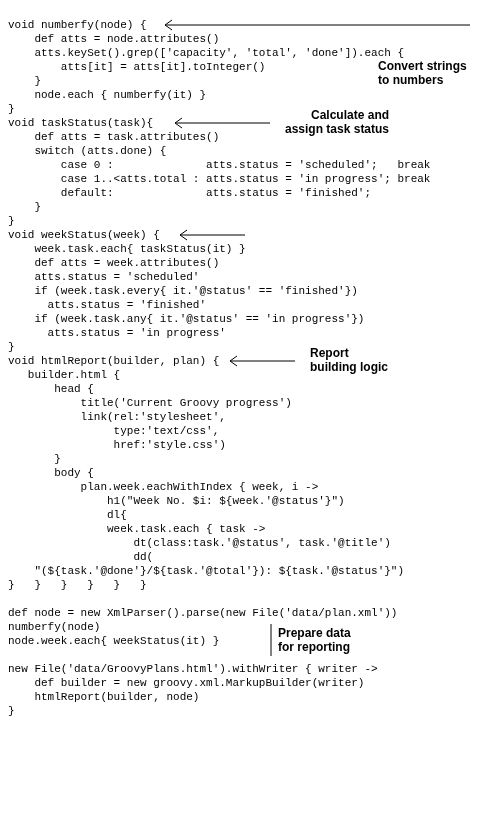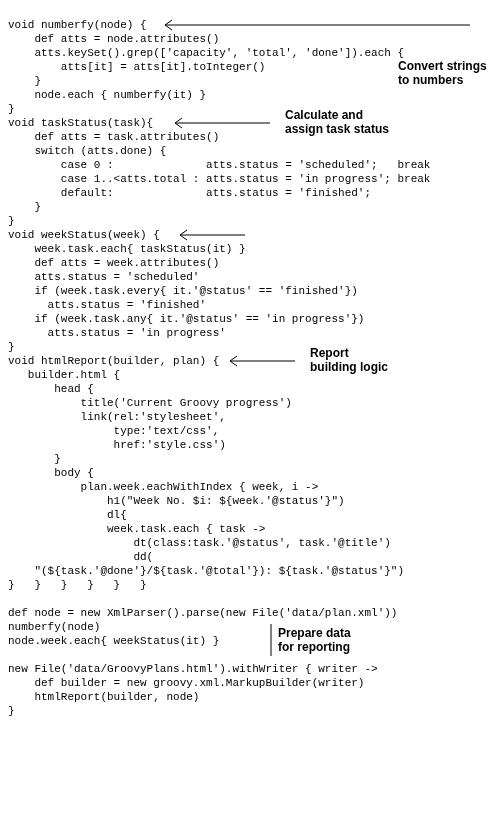--- a/index.html
+++ b/index.html
@@ -94,28 +94,28 @@
 
 new File('data/GroovyPlans.html').withWriter { writer -&gt;
     def builder = new groovy.xml.MarkupBuilder(writer)
     htmlReport(builder, node)
 }</span></div>
 
   <svg class="arrow" style="left:160px; top:6px;" width="320" height="14">
     <line x1="310" y1="7" x2="5" y2="7" stroke-width="1"></line>
     <polyline points="12,2 5,7 12,12" stroke-width="1"></polyline>
   </svg>
-  <div class="label" style="left:398px; top:47px; white-space:pre;">Convert strings
+  <div class="label" style="left:378px; top:47px; white-space:pre;">Convert strings
 to numbers</div>
 
   <svg class="arrow" style="left:170px; top:104px;" width="110" height="14">
     <line x1="100" y1="7" x2="5" y2="7" stroke-width="1"></line>
     <polyline points="12,2 5,7 12,12" stroke-width="1"></polyline>
   </svg>
-  <div class="label" style="left:285px; top:96px; white-space:pre;">Calculate and
+  <div class="label" style="left:285px; top:96px; white-space:pre;text-align:right;">Calculate and
 assign task status</div>
 
   <svg class="arrow" style="left:175px; top:216px;" width="80" height="14">
     <line x1="70" y1="7" x2="5" y2="7" stroke-width="1"></line>
     <polyline points="12,2 5,7 12,12" stroke-width="1"></polyline>
   </svg>
 
   <svg class="arrow" style="left:225px; top:342px;" width="80" height="14">
     <line x1="70" y1="7" x2="5" y2="7" stroke-width="1"></line>
     <polyline points="12,2 5,7 12,12" stroke-width="1"></polyline>

